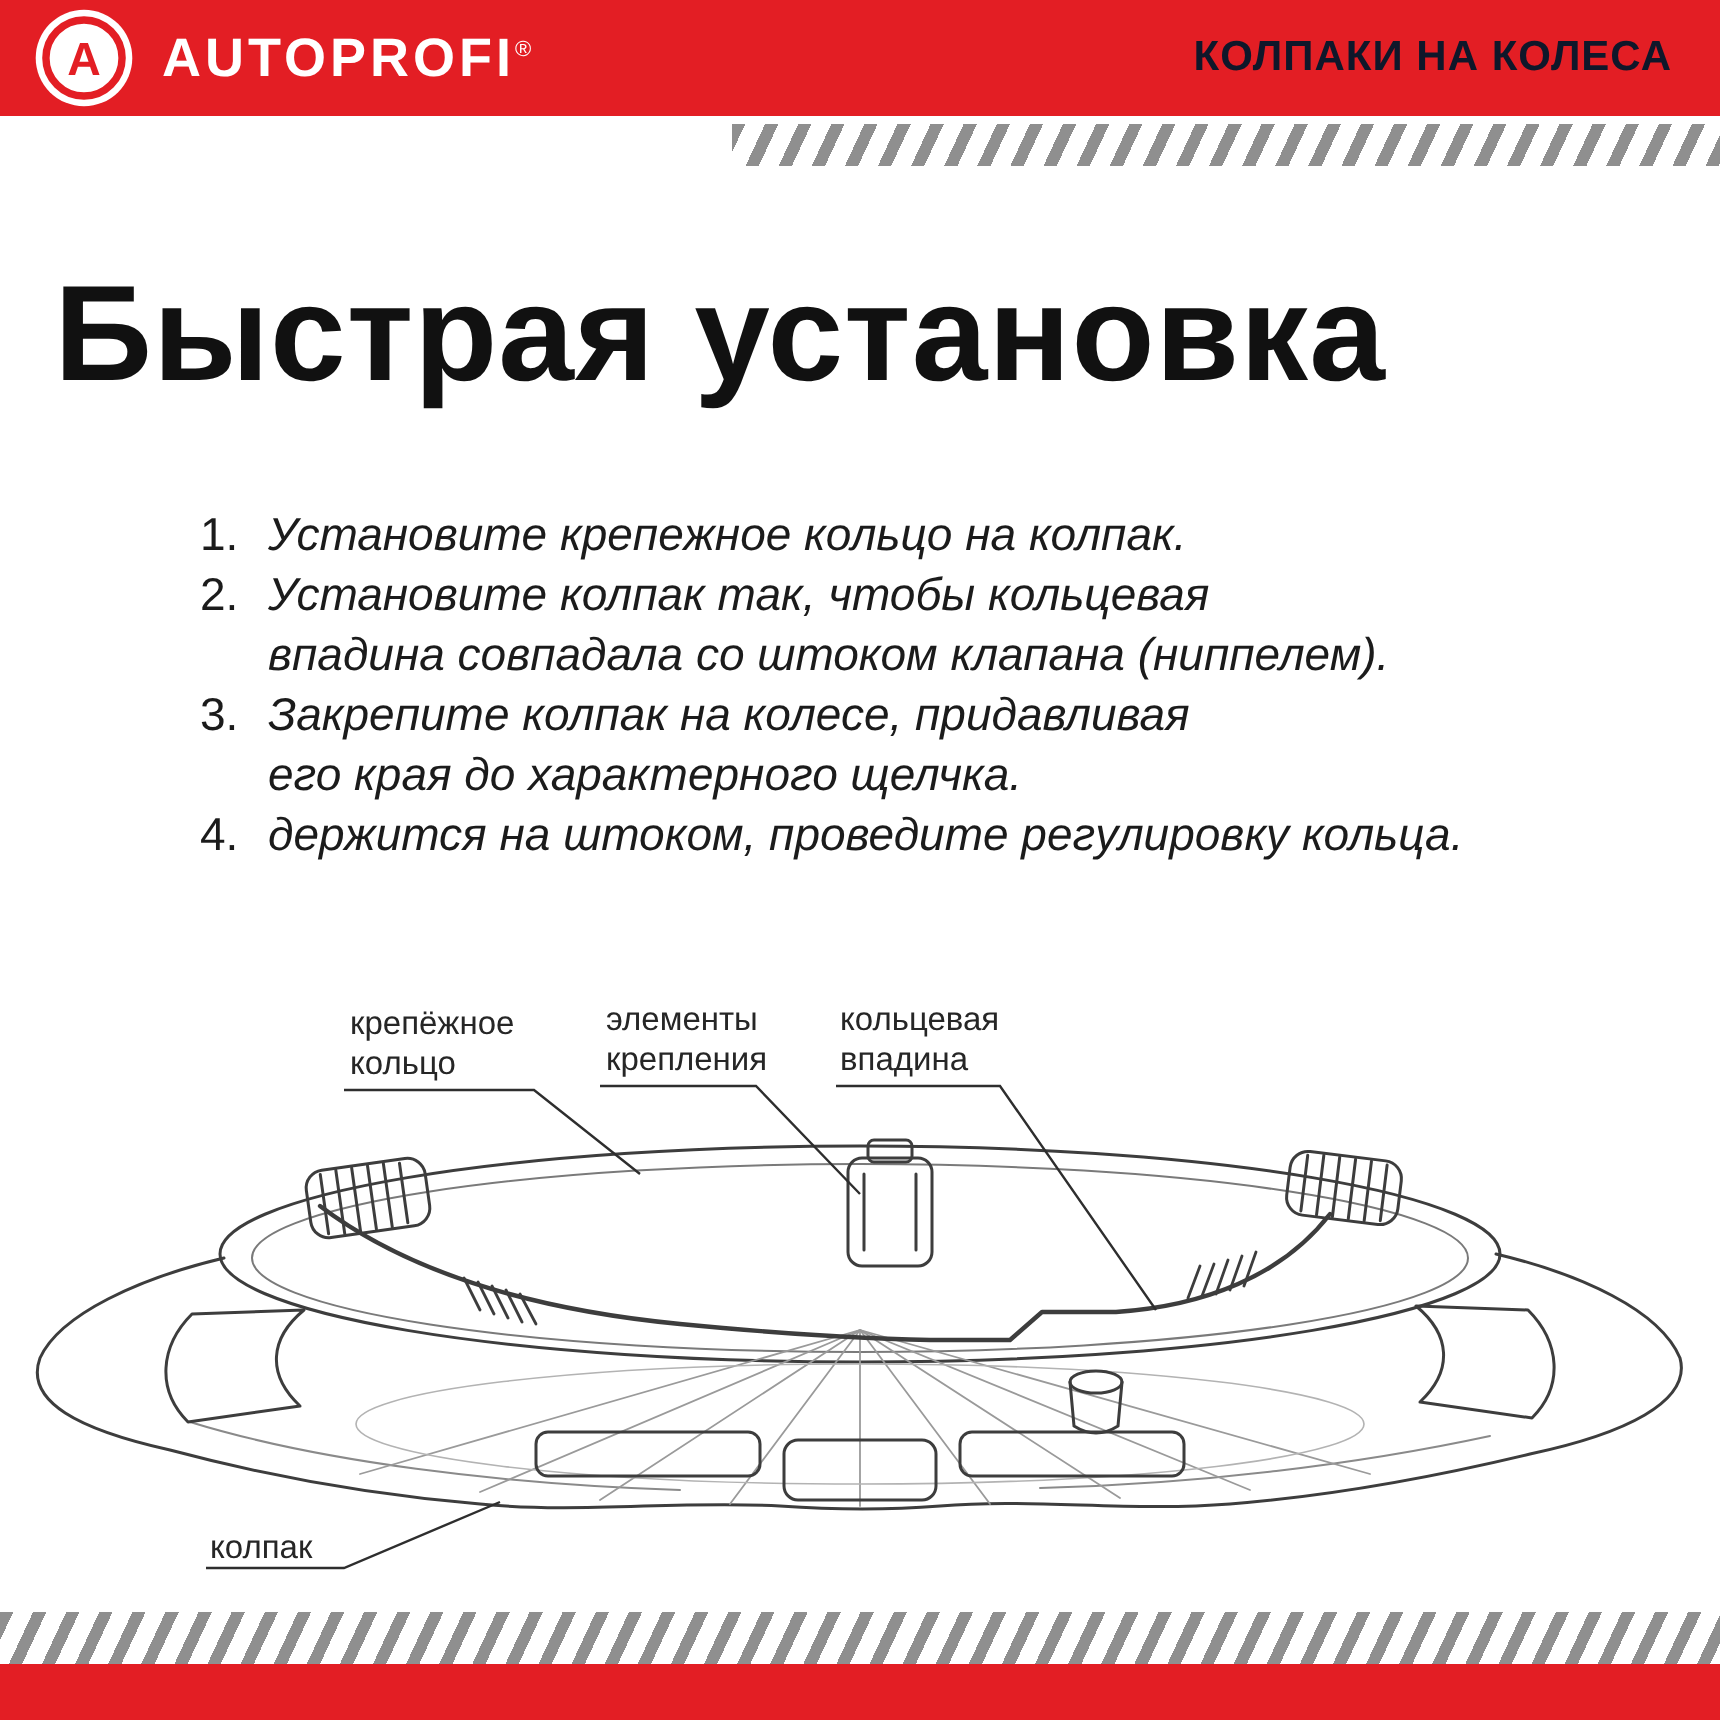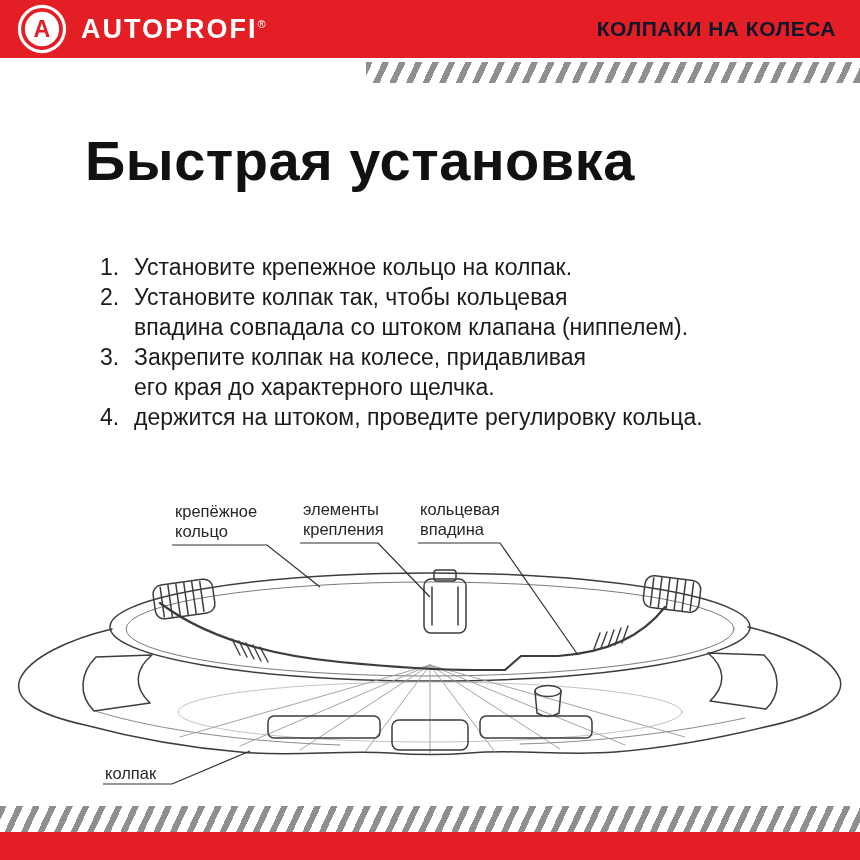--- a/index.html
+++ b/index.html
@@ -26,29 +26,29 @@
   }
   .stripes {
     position:absolute;
     background:repeating-linear-gradient(115deg, #8F8F8F 0 6px, #ffffff 6px 15px);
   }
   .stripes-top  { left:366px; right:0; top:62px;  height:21px; }
   .stripes-bottom { left:0; right:0; top:806px; height:26px; }
   .footer-bar { position:absolute; left:0; right:0; top:832px; height:28px; background:#E31E24; }
   .title {
     position:absolute; top:128px; left:0; width:720px; text-align:center;
-    font-size:56px; font-weight:bold; color:#111; letter-spacing:.5px;
+    font-size:68px; font-weight:bold; color:#111; letter-spacing:.5px;
   }
   .steps {
     position:absolute; top:252px; left:100px; width:700px; list-style:none;
     font-size:23px; color:#1b1b1b;
   }
   .step { display:flex; line-height:30px; }
   .num { width:34px; flex:none; }
-  .lines { flex:1; }
+  .lines { flex:1;font-style:italic; }
   .line { display:block; }
   .line:empty { display:none; }
   .diagram { position:absolute; top:487px; left:0; }
   svg text { font-family:"Liberation Sans", sans-serif; }
 </style>
 </head>
 <body>
 
 <div class="header">
   <svg class="logo" viewBox="0 0 56 56">

